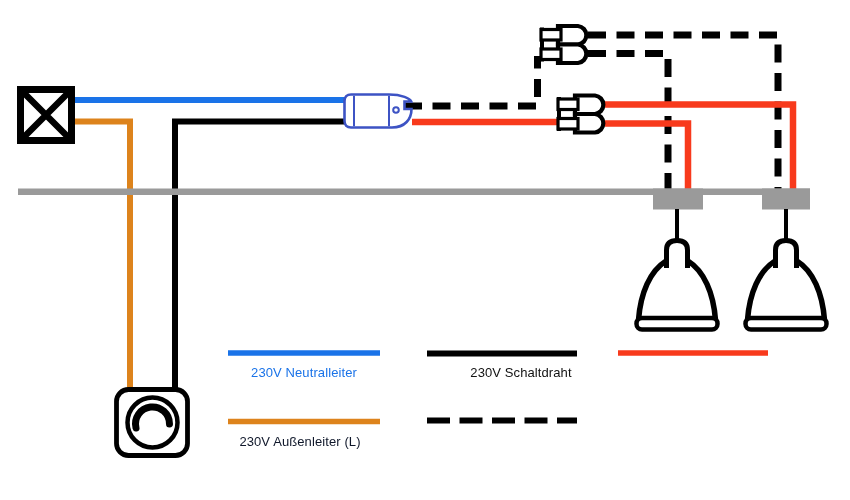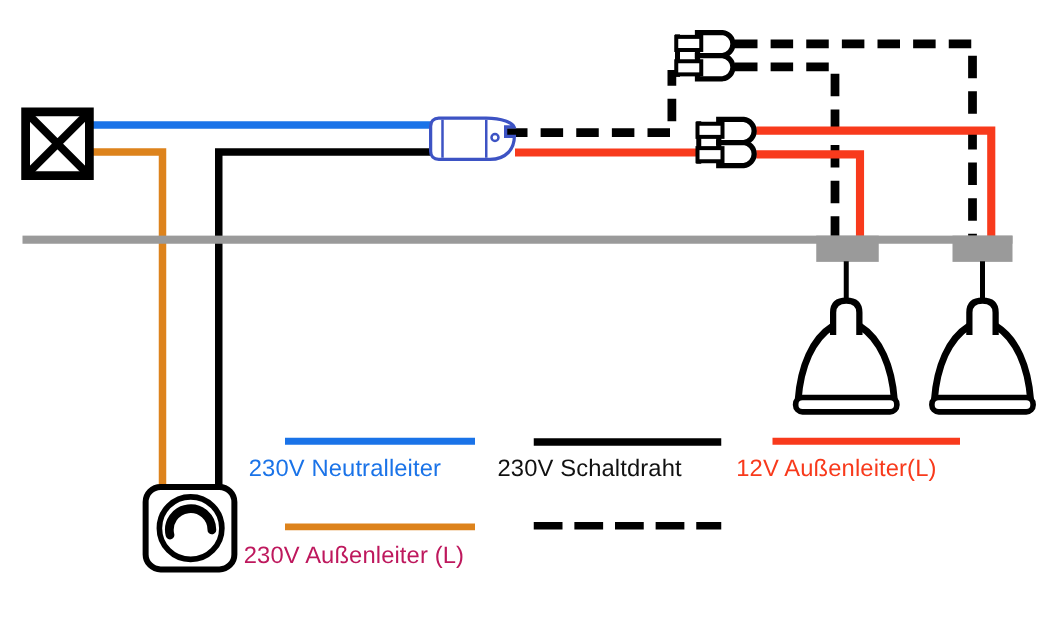--- a/index.html
+++ b/index.html
@@ -1,22 +1,22 @@
 <!DOCTYPE html>
 <html><head>
 <meta charset="utf-8">
 <style>
   html,body{margin:0;padding:0;background:#fff;}
   #stage{position:relative;width:850px;height:500px;background:#fff;overflow:hidden;
          font-family:"Liberation Sans",sans-serif;}
   #stage svg{position:absolute;left:0;top:0;}
-  .lg{position:absolute;width:210px;
-      font-size:19px;line-height:1.2;letter-spacing:0.1px;}
+  .lg{position:absolute;width:210px;text-align:center;
+      font-size:13px;line-height:1.2;letter-spacing:0.1px;}
   .c-blue{color:#1a73e8;}
-  .c-orange{color:#be185d;}
+  .c-orange{color:#0f172a;}
   .c-red{color:#f83a1c;}
   .c-black{color:#111;}
 </style>
 </head>
 <body>
 
 <div id="stage">
 
 <svg width="850" height="500" viewBox="0 0 850 500">
 
@@ -95,17 +95,16 @@
   <g fill="none">
     <path d="M228,353 H380" stroke="#1a73e8" stroke-width="5.5"></path>
     <path d="M427,353.5 H577" stroke="#000" stroke-width="6"></path>
     <path d="M618,353 H768" stroke="#f83a1c" stroke-width="5.5"></path>
     <path d="M228,421.5 H380" stroke="#dd831c" stroke-width="5.5"></path>
     <path d="M427,420.5 H577" stroke="#000" stroke-width="6" stroke-dasharray="23 9.5"></path>
   </g>
 </svg>
 
 <div class="lg c-blue" style="left:199px;top:365px">230V Neutralleiter</div>
-<div class="lg c-black" style="left:398px;top:365px">230V Schaltdraht</div>
-<div class="lg c-red" style="left:589px;top:365px">12V Außenleiter(L)</div>
+<div class="lg c-black" style="left:416px;top:365px">230V Schaltdraht</div>
 <div class="lg c-orange" style="left:195px;top:434px">230V Außenleiter (L)</div>
 
 </div>
 
 </body></html>

